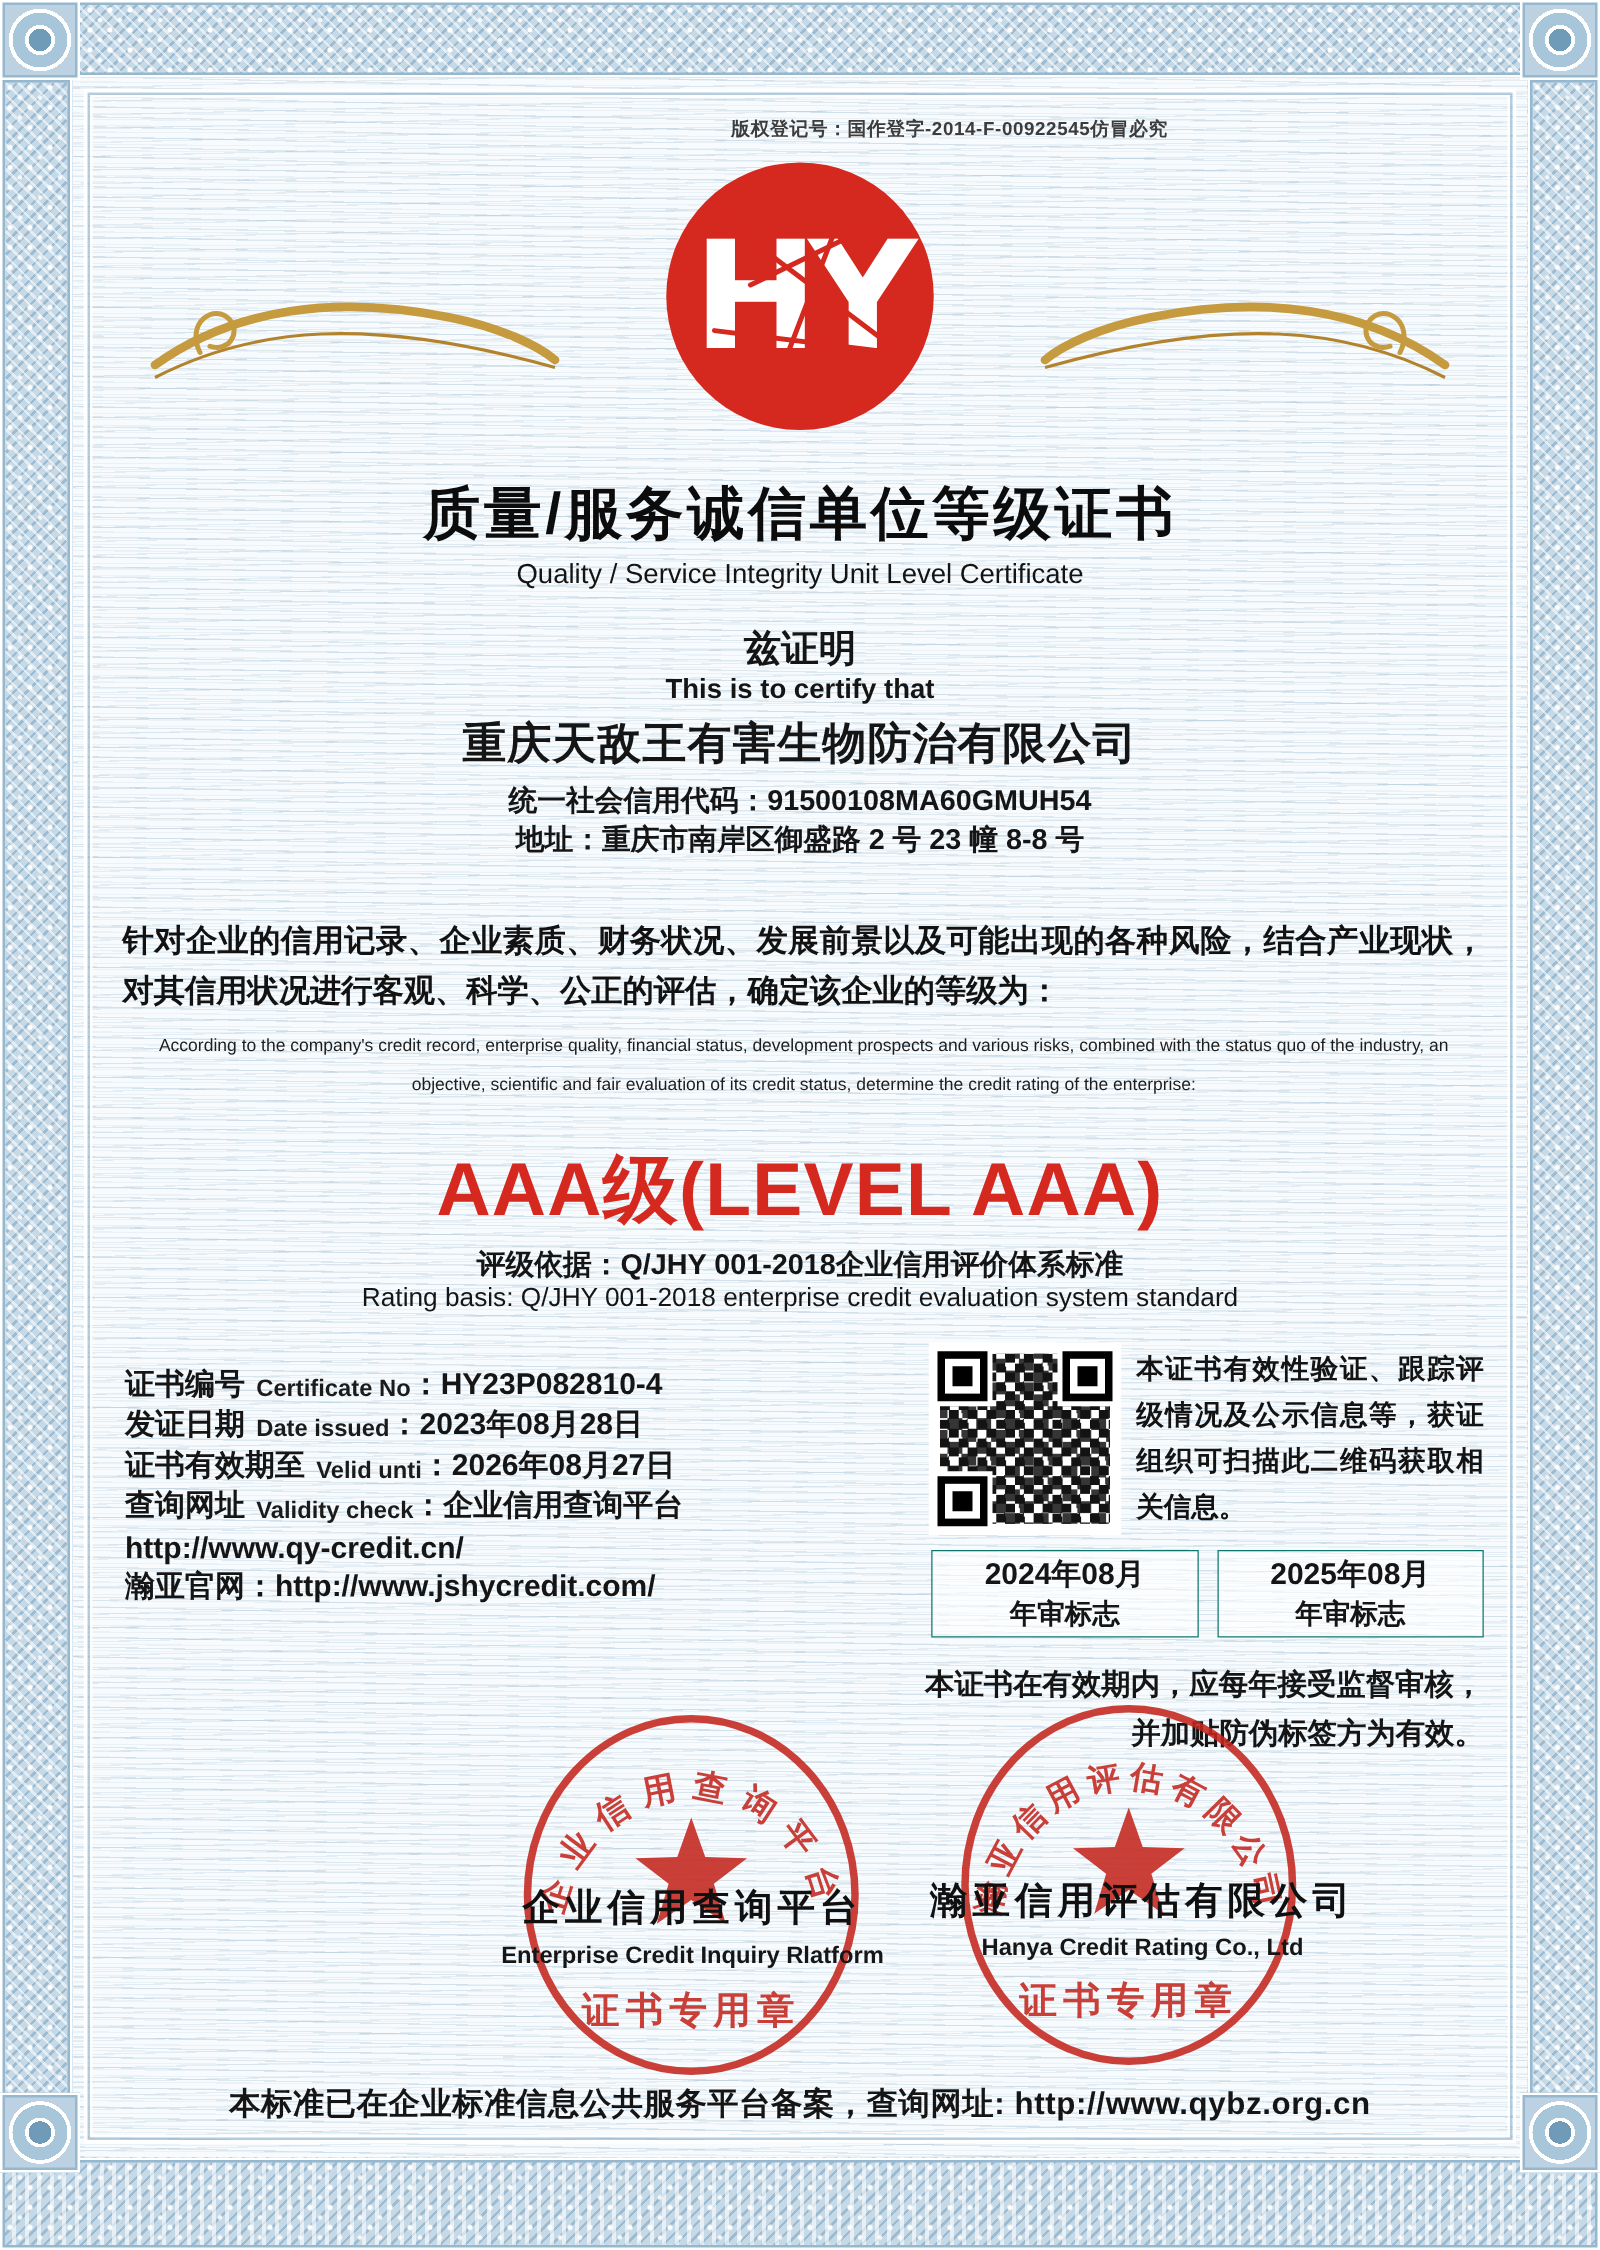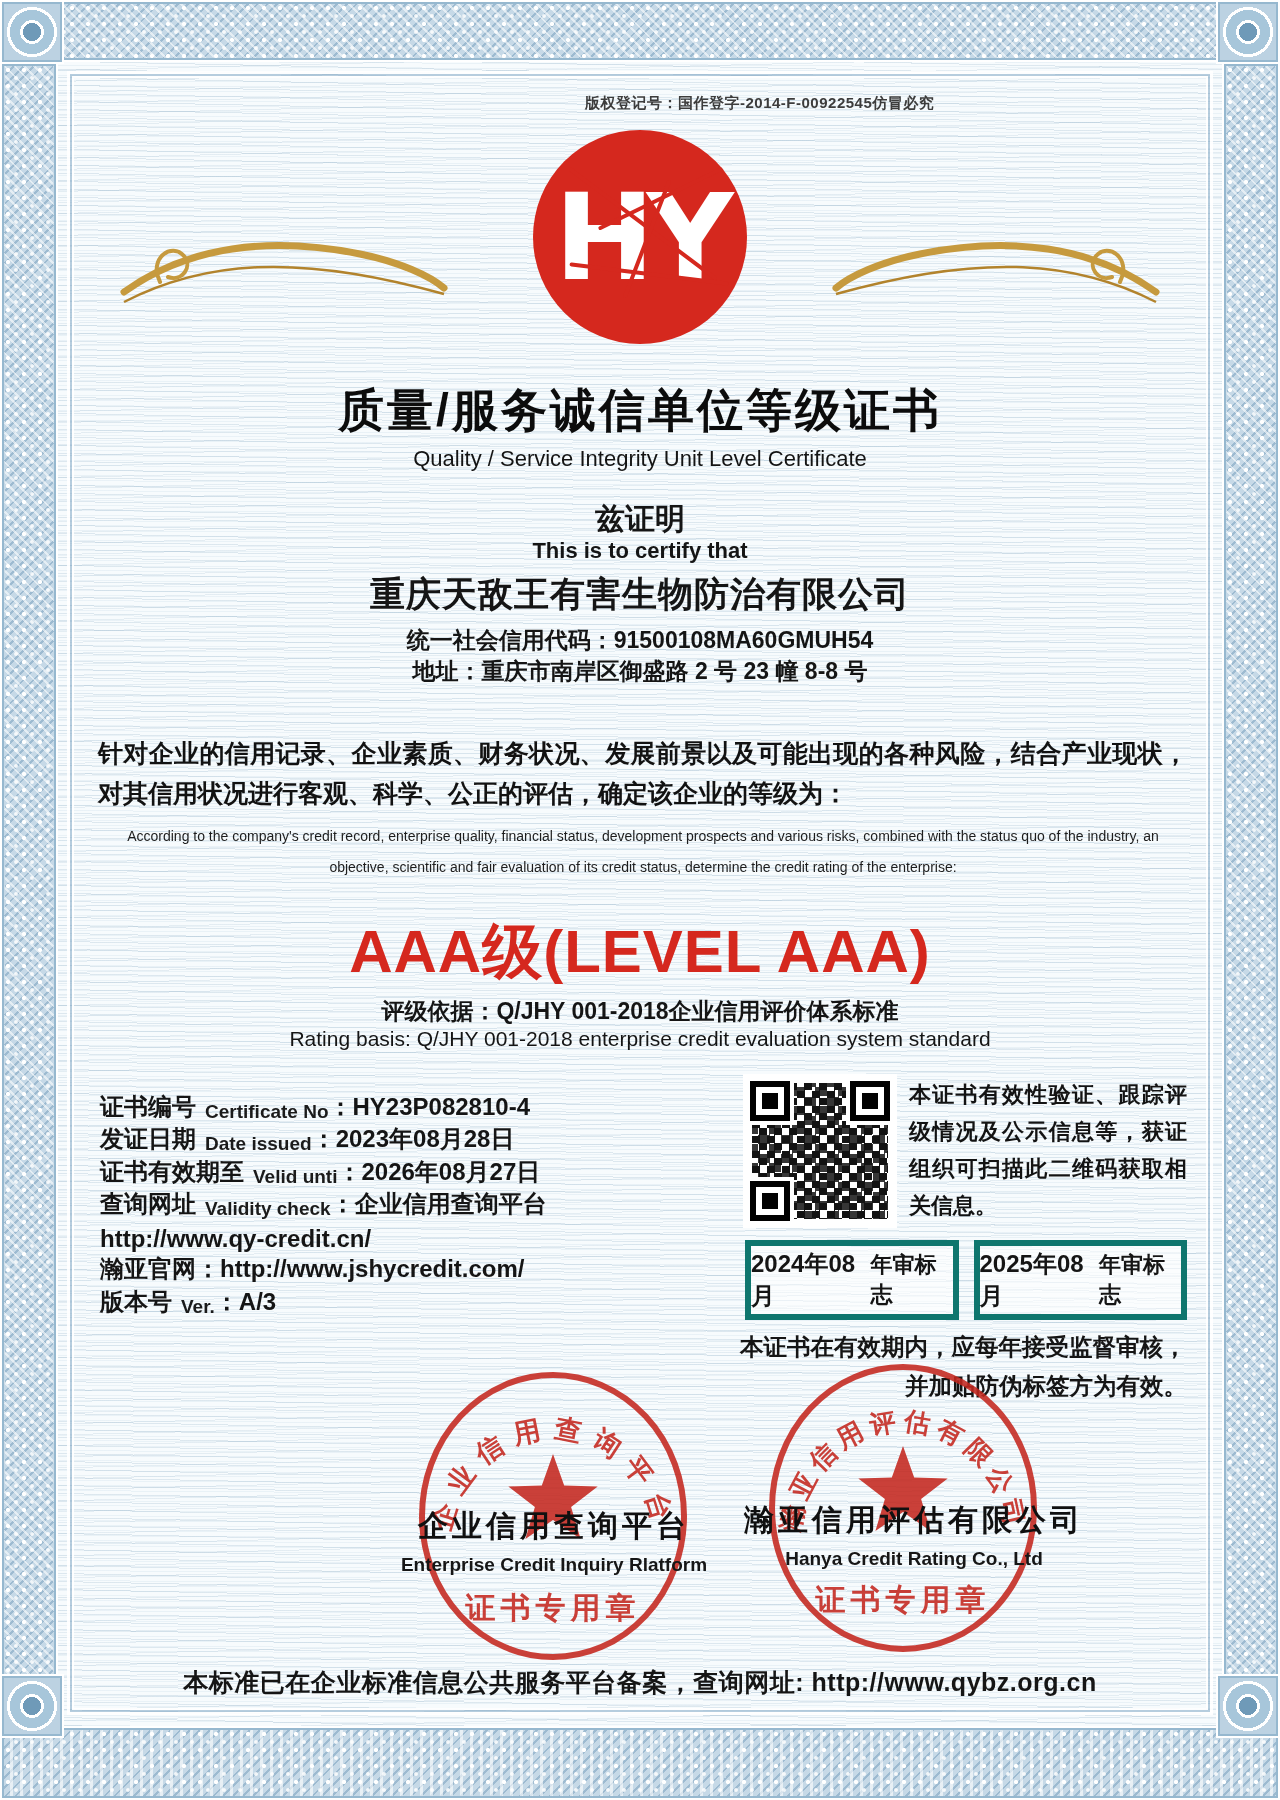--- a/index.html
+++ b/index.html
@@ -84,21 +84,21 @@
   .qr{position:relative;width:150px;height:150px;background:#ffffff;flex:0 0 auto;box-shadow:0 0 0 2px #fff;}
   .qr-noise,.qr-noise2{position:absolute;inset:7px;}
   .qr-noise{background:repeating-conic-gradient(#131313 0 25%,transparent 0 50%) 0 0/15px 15px;}
   .qr-noise2{background:repeating-conic-gradient(#131313 0 25%,transparent 0 50%) 6px 4px/23px 19px;opacity:.85;}
   .finder{position:absolute;width:16px;height:16px;background:#000;border:6px solid #fff;outline:6px solid #000;box-shadow:0 0 0 10px #fff;}
   .finder.f-tl{left:11px;top:11px;} .finder.f-tr{right:11px;top:11px;} .finder.f-bl{left:11px;bottom:11px;}
   .qr-caption{flex:1;font-size:22px;font-weight:700;line-height:37px;text-align:justify;color:#131313;}
 
   
   .annual{position:absolute;left:745px;top:1240px;width:442px;display:flex;gap:15px;z-index:2;}
-  .abox{flex:1;border:6px solid #0f766e;height:68px;display:flex;align-items:center;justify-content:center;background:rgba(255,255,255,.55);}
+  .abox{flex:1;border:1px solid #0f766e;height:68px;display:flex;flex-direction:column;align-items:center;justify-content:center;background:rgba(255,255,255,.55);}
   .abox .l1{font-size:24px;font-weight:700;line-height:32px;}
   .abox .l2{font-size:22px;font-weight:700;line-height:30px;}
   .note{position:absolute;left:740px;top:1328px;width:447px;z-index:2;}
   .note .n1{font-size:23.5px;font-weight:700;line-height:39px;text-align:left;}
   .note .n2{font-size:23.5px;font-weight:700;line-height:39px;text-align:right;}
 
   
   .stamp{position:absolute;z-index:2;opacity:.88;}
   .stamp.sl{left:413px;top:1366px;}
   .stamp.sr{left:763px;top:1358px;}
@@ -187,25 +187,20 @@
     <div class="d-line">
       <span class="d-cn">查询网址</span>
       <span class="d-en">Validity check</span>
       <span class="d-val">：企业信用查询平台</span>
     </div>
     <div class="d-line">
       <span class="d-text">http://www.qy-credit.cn/</span>
     </div>
     <div class="d-line">
       <span class="d-text">瀚亚官网：http://www.jshycredit.com/</span>
-    </div>
-    <div class="d-line">
-      <span class="d-cn">版本号</span>
-      <span class="d-en">Ver.</span>
-      <span class="d-val">：A/3</span>
     </div>
   </div>
 
   <div class="qr-block">
     <div class="qr">
       <div class="qr-noise"></div>
       <div class="qr-noise2"></div>
       <div class="finder f-tl"></div>
       <div class="finder f-tr"></div>
       <div class="finder f-bl"></div>

